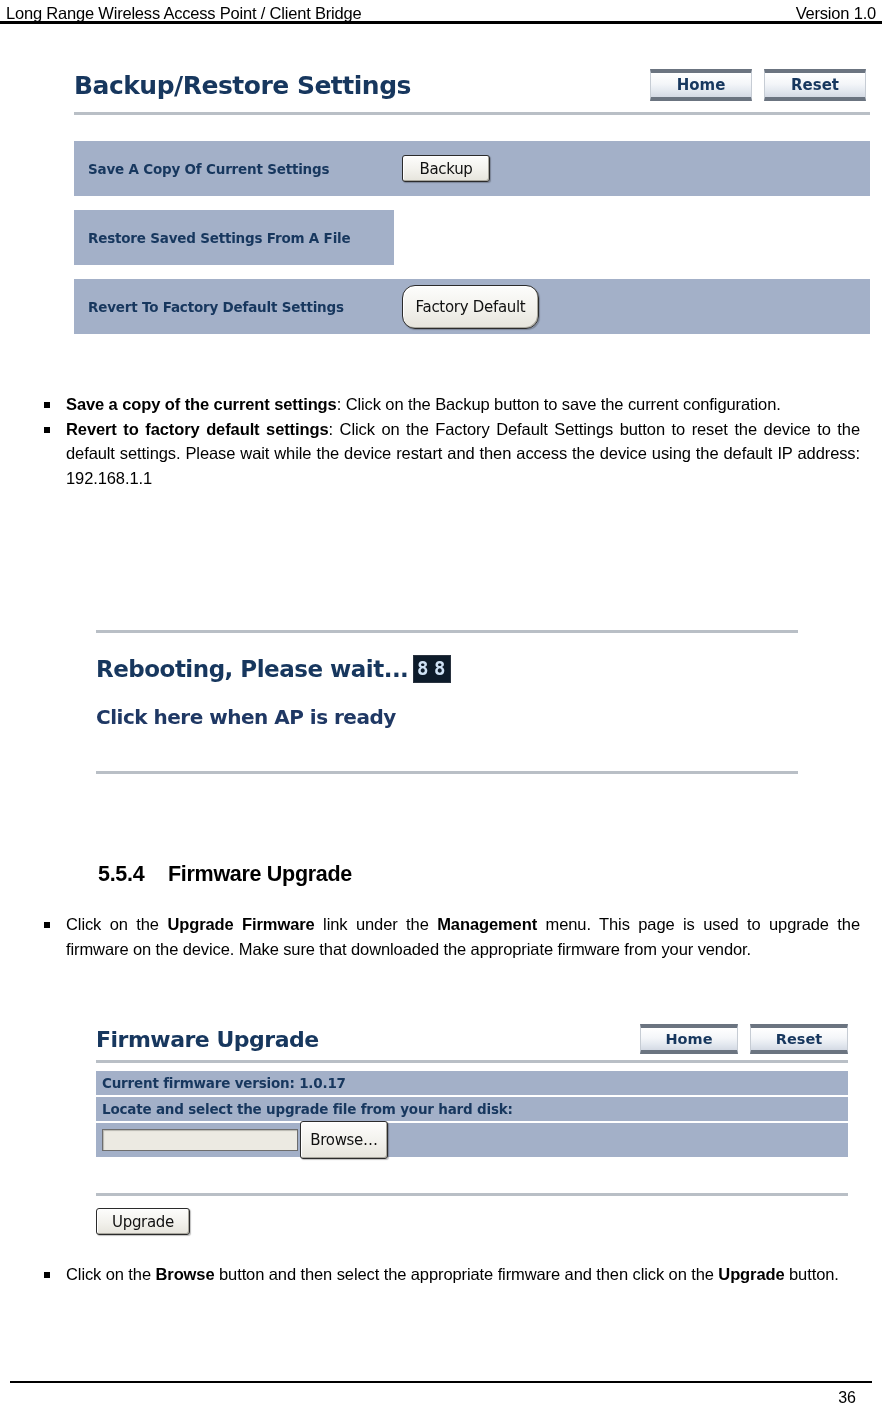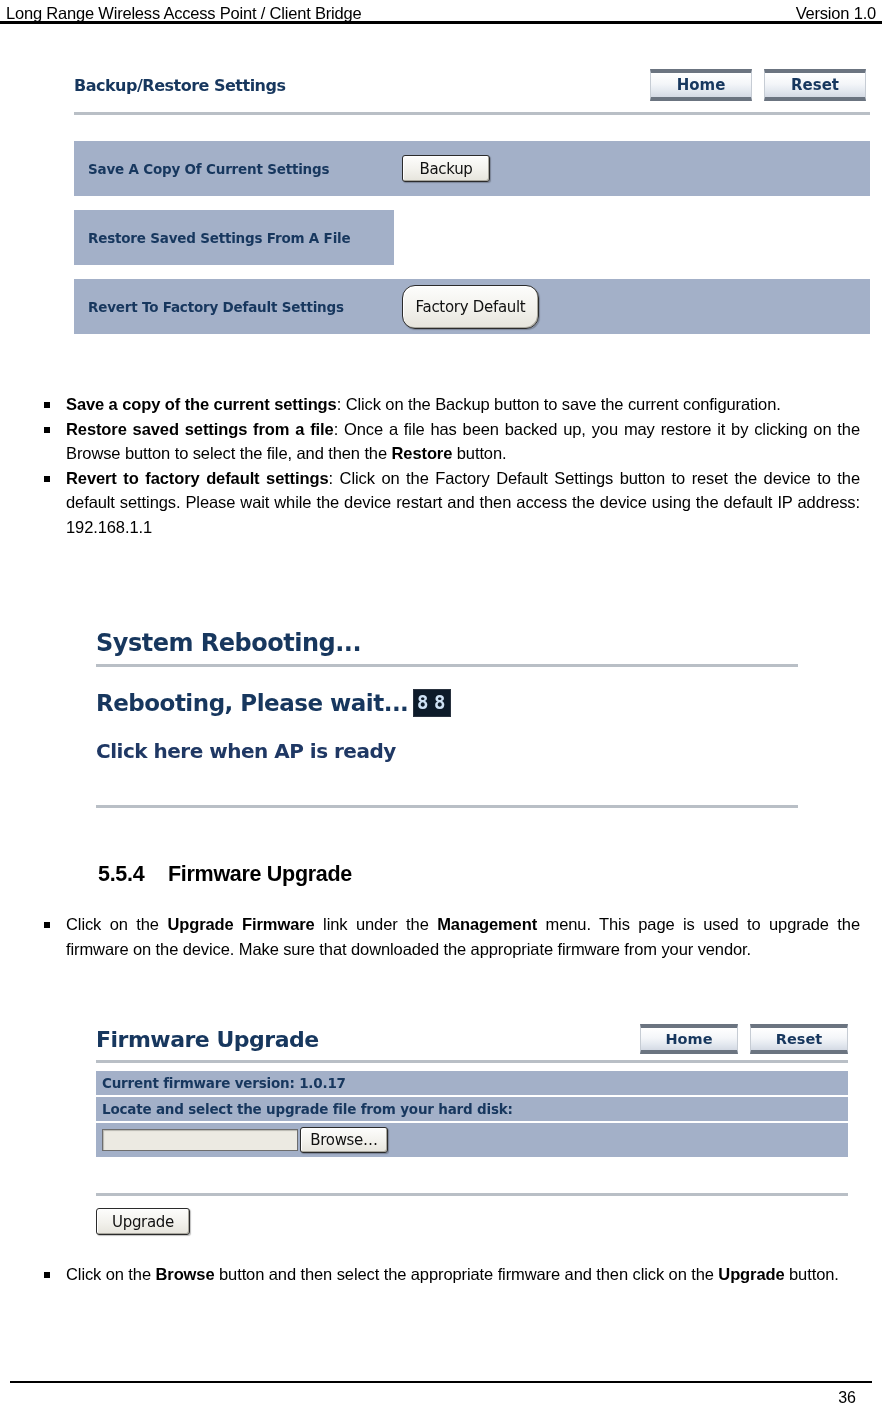--- a/index.html
+++ b/index.html
@@ -80,21 +80,21 @@
     align-items: center;
     justify-content: space-between;
   }
   .ui-title {
     font-family: "DejaVu Sans", sans-serif;
     font-weight: bold;
     color: #17375e;
     letter-spacing: -0.5px;
     white-space: nowrap;
   }
-  .ui-title.big   { font-size: 16px; }
+  .ui-title.big   { font-size: 25px; }
   .ui-title.small { font-size: 22px; }
 
   .nav-btns { display: flex; }
   .nav-btn {
     position: relative;
     background: linear-gradient(to bottom,
         #ffffff 0%, #f4f6f9 45%, #e3e8ef 75%, #d4dae4 100%);
     border-top: 4px solid #6b7480;
     border-bottom: 4px solid #6b7480;
     border-left: 1px solid #c6ccd4;
@@ -258,32 +258,28 @@
     </div>
   </div>
 </div>
 
 <ul class="bullets doc-text" style="position:absolute; left:22px; top:392px; width:838px;">
 
   <li>
     <span class="b">Save a copy of the current settings</span><span>: Click on the Backup button to save the current configuration.</span>
   </li>
 
-  <li>
-    <span class="b">Restore saved settings from a file</span><span>: Once a file has been backed up, you may restore it by clicking on the Browse button to select the file, and then the </span><span class="b">Restore</span><span> button.</span>
-  </li>
 
   <li>
     <span class="b">Revert to factory default settings</span><span>: Click on the Factory Default Settings button to reset the device to the default settings. Please wait while the device restart and then access the device using the default IP address: 192.168.1.1</span>
   </li>
 </ul>
 
 <div class="ui-panel" style="left:96px; top:626px; width:702px;">
 
-  <div class="ui-title small" style="font-size:24px; line-height:34px;">System Rebooting...</div>
 
   <div class="ui-hr" style="margin-top:4px;"></div>
 
   <div style="margin-top:22px; white-space:nowrap;">
     <span class="ui-title" style="font-size:23px;">Rebooting, Please wait...</span>
     <span class="led">
       <span class="digit d1">8</span>
       <span class="digit d2">8</span>
     </span>
   </div>
@@ -322,21 +318,21 @@
   <div class="cellA" style="width:752px; height:24px; padding-left:6px;">Current firmware version: 1.0.17</div>
 
   <div style="height:2px; background:#ffffff;"></div>
 
   <div class="cellA" style="width:752px; height:24px; padding-left:6px;">Locate and select the upgrade file from your hard disk:</div>
 
   <div style="height:2px; background:#ffffff;"></div>
 
   <div class="cellB" style="width:752px; height:34px; padding-left:6px;">
     <input class="text-input grayfill" type="text" style="width: 196px; height: 22px;" value="">
-    <div class="form-btn" style="width:88px; height:26px; margin-left:2px;">Browse…</div>
+    <div class="form-btn" style="width:88px; height:38px; margin-left:2px;">Browse…</div>
   </div>
 
   <div style="height:36px;"></div>
 
   <div class="ui-hr" style="width:752px;"></div>
 
   <div style="padding-top:12px;">
     <div class="form-btn" style="width:94px; height:27px;">Upgrade</div>
   </div>
 </div>

